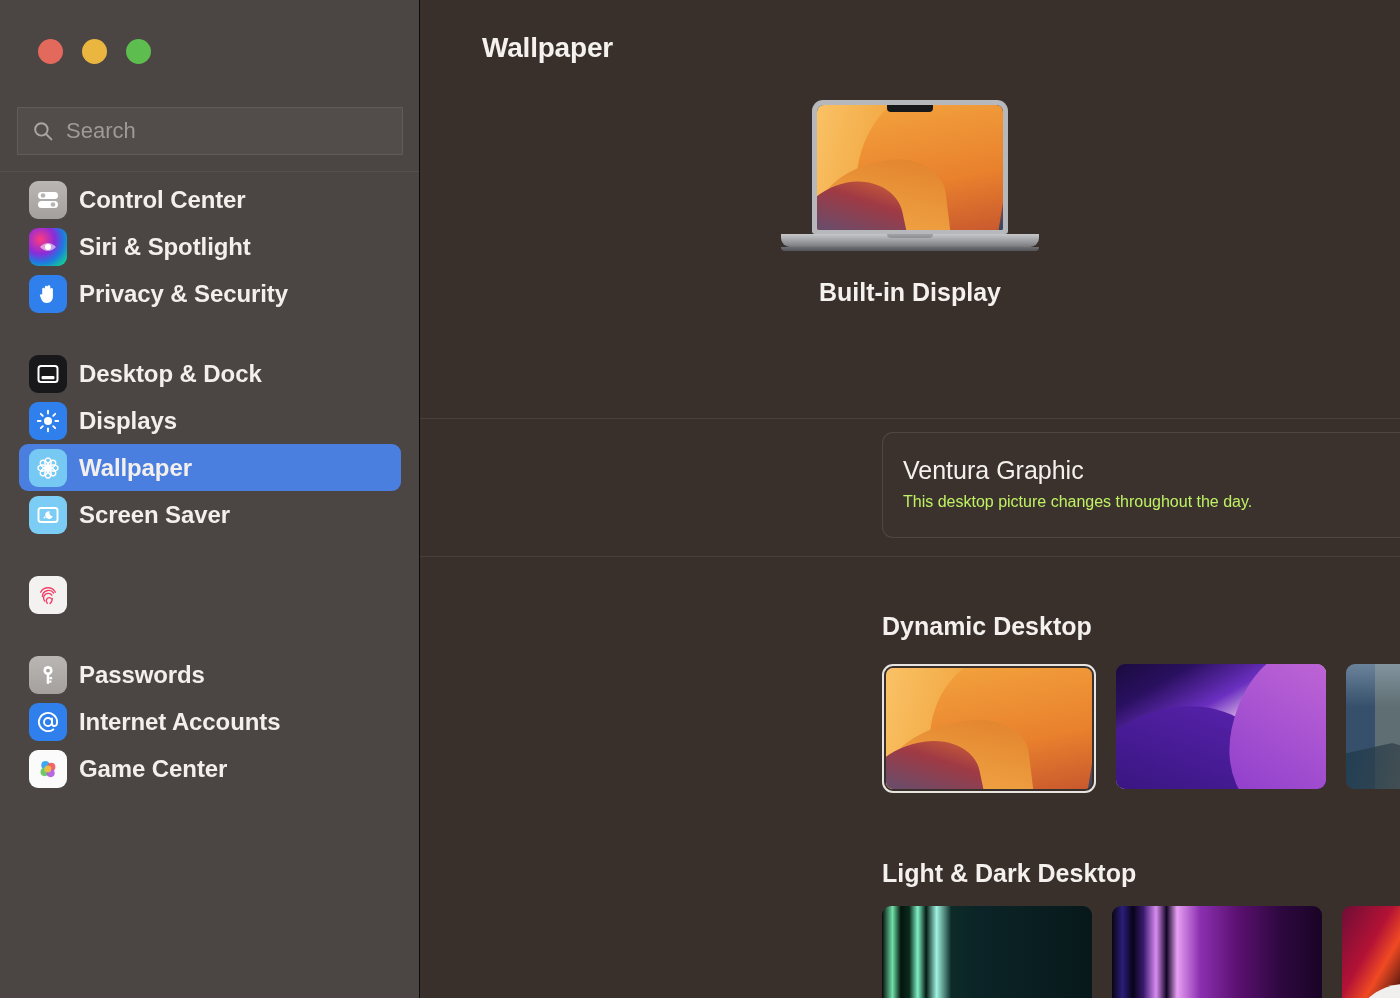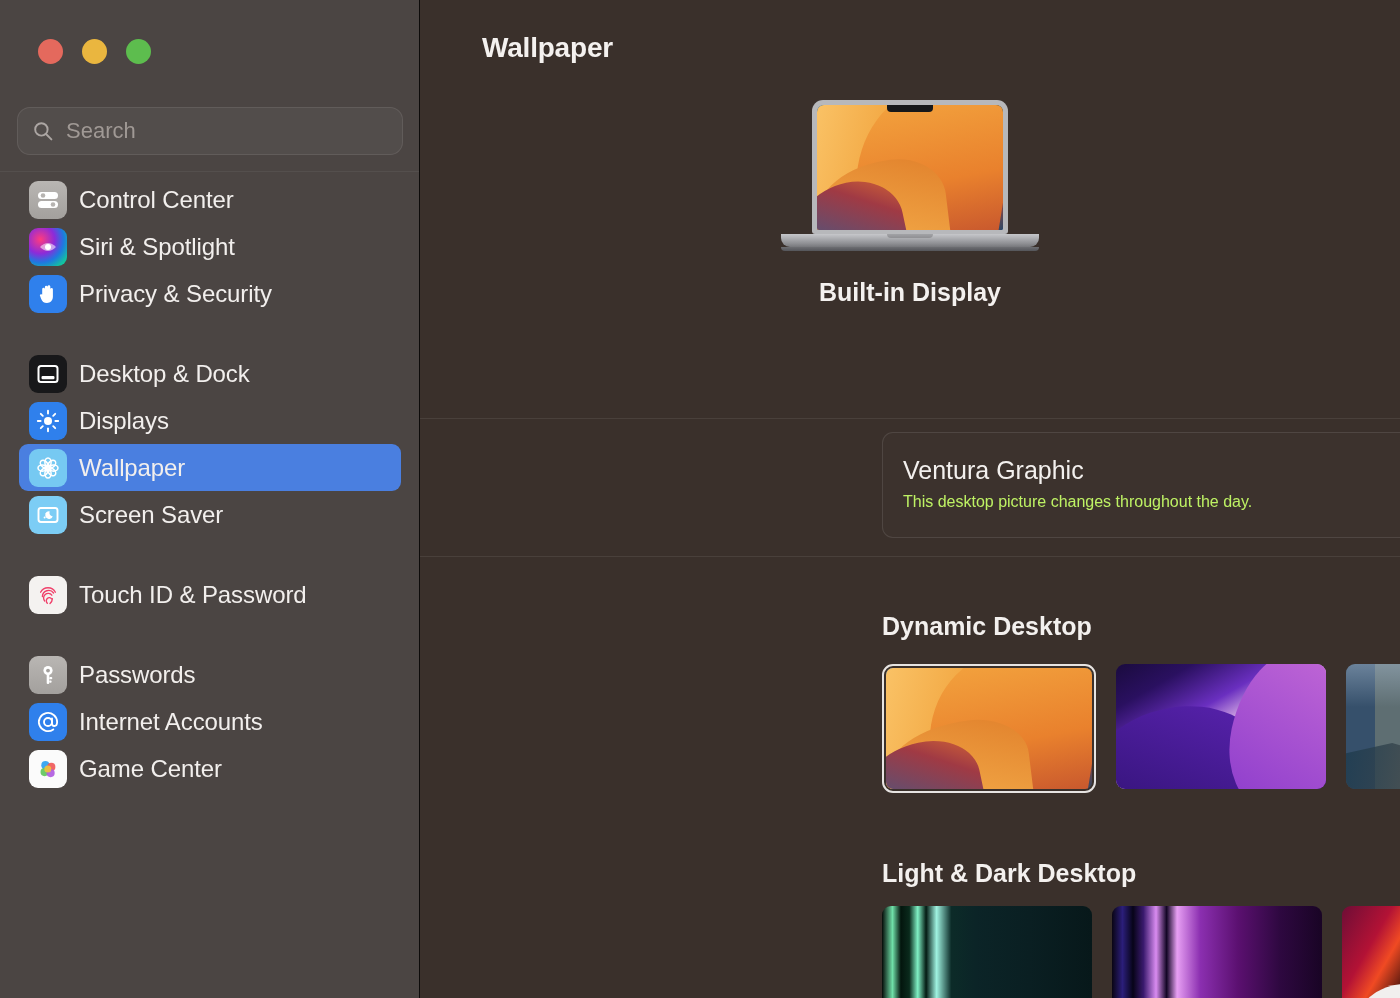--- a/index.html
+++ b/index.html
@@ -42,21 +42,21 @@
   .tl-red    { background: #e4695d; }
   .tl-yellow { background: #eab63f; }
   .tl-green  { background: #5dbd4e; }
 
   .search-wrap {
     position: absolute;
     top: 107px; left: 17px;
     width: 386px; height: 48px;
     background: rgba(255,255,255,0.045);
     border: 1px solid rgba(255,255,255,0.085);
-    border-radius: 13px;
+    border-radius: 1px;
     display: flex; align-items: center;
     padding: 0 14px;
     z-index: 5;
   }
   .search-icon { width: 22px; height: 22px; flex: 0 0 22px; margin-right: 12px; opacity: .72; }
   .search-input {
     flex: 1;
     background: transparent; border: none; outline: none;
     color: #e9e6e4;
     font-family: "Liberation Sans", sans-serif;
@@ -74,21 +74,21 @@
     background: rgba(255,255,255,0.055);
   }
 
   #nav {
     position: absolute;
     top: 172px; left: 0;
     width: 420px;
     padding-top: 4px;
   }
 
-  .nav-group { padding: 0 19px; }
+  .nav-group { padding: 0 19px; font-weight: bold; }
   .nav-gap { height: 33px; }
 
   .nav-item {
     display: flex; align-items: center;
     height: 47px;
     border-radius: 9px;
     padding: 0 10px;
     cursor: default;
   }
   .nav-item.selected { background: #4a7fe0; }
@@ -459,21 +459,20 @@
           <div class="nav-item">
             <span class="nav-icon ic-white">
               <svg viewBox="0 0 26 26" width="26" height="26" fill="none" stroke="#f0406a" stroke-width="1.35" stroke-linecap="round">
                 <path d="M5.6 10.2a8.4 8.4 0 0 1 14.8 0"></path>
                 <path d="M7.4 14.6a6.2 6.2 0 0 1 11.2-3.6"></path>
                 <path d="M9.6 19a5 5 0 0 1 .6-6.4 4.4 4.4 0 0 1 6.6.6"></path>
                 <path d="M12.3 21.2a3.4 3.4 0 0 1 .2-5 2.7 2.7 0 0 1 4 .6"></path>
                 <path d="M15 21.6a7.5 7.5 0 0 0 2.4-5"></path>
               </svg>
             </span>
-            <span class="nav-label">Touch ID &amp; Password</span>
           </div>
         </div>
         <div class="nav-gap"></div>
         <div class="nav-group">
           <div class="nav-item">
             <span class="nav-icon ic-grey">
               <svg viewBox="0 0 26 26" width="26" height="26" fill="#fff">
                 <circle cx="13" cy="8.6" r="4.6"></circle>
                 <circle cx="13" cy="8.6" r="1.9" fill="#a3a09d"></circle>
                 <rect x="11.7" y="11.7" width="2.6" height="10.4" rx="1.1"></rect>

